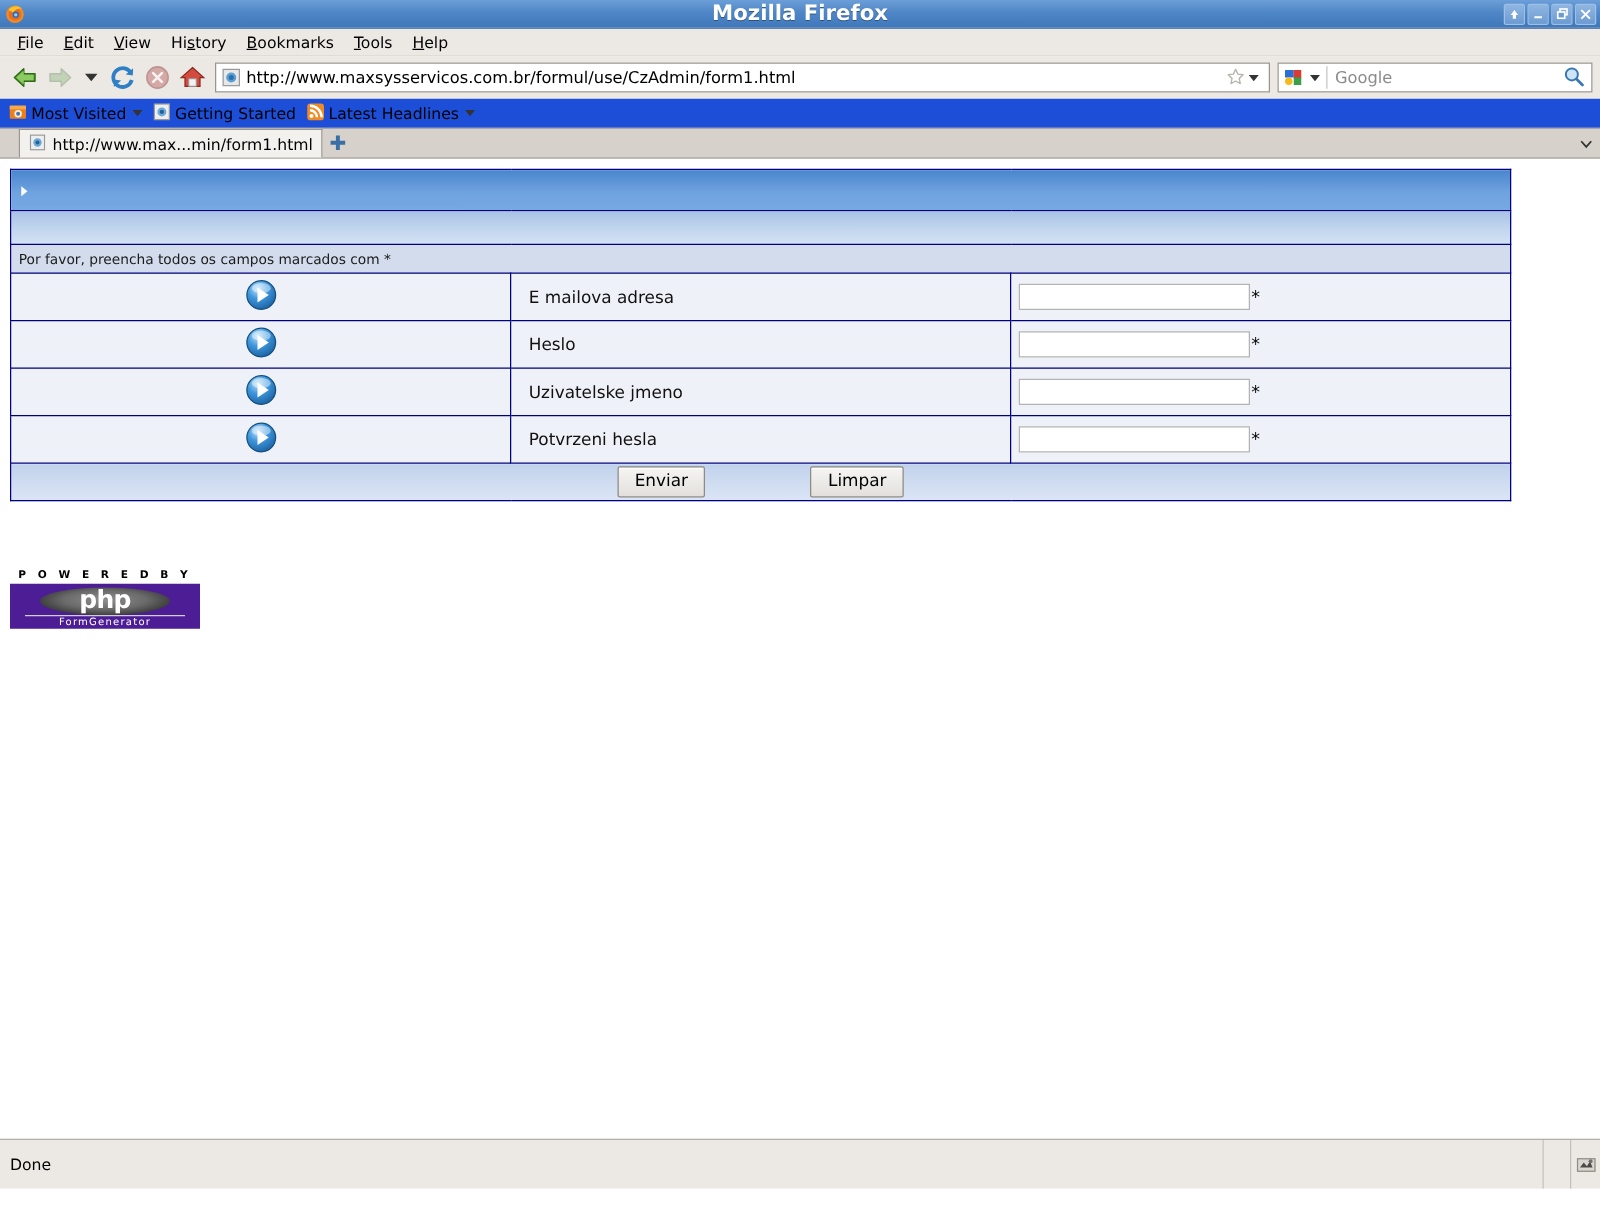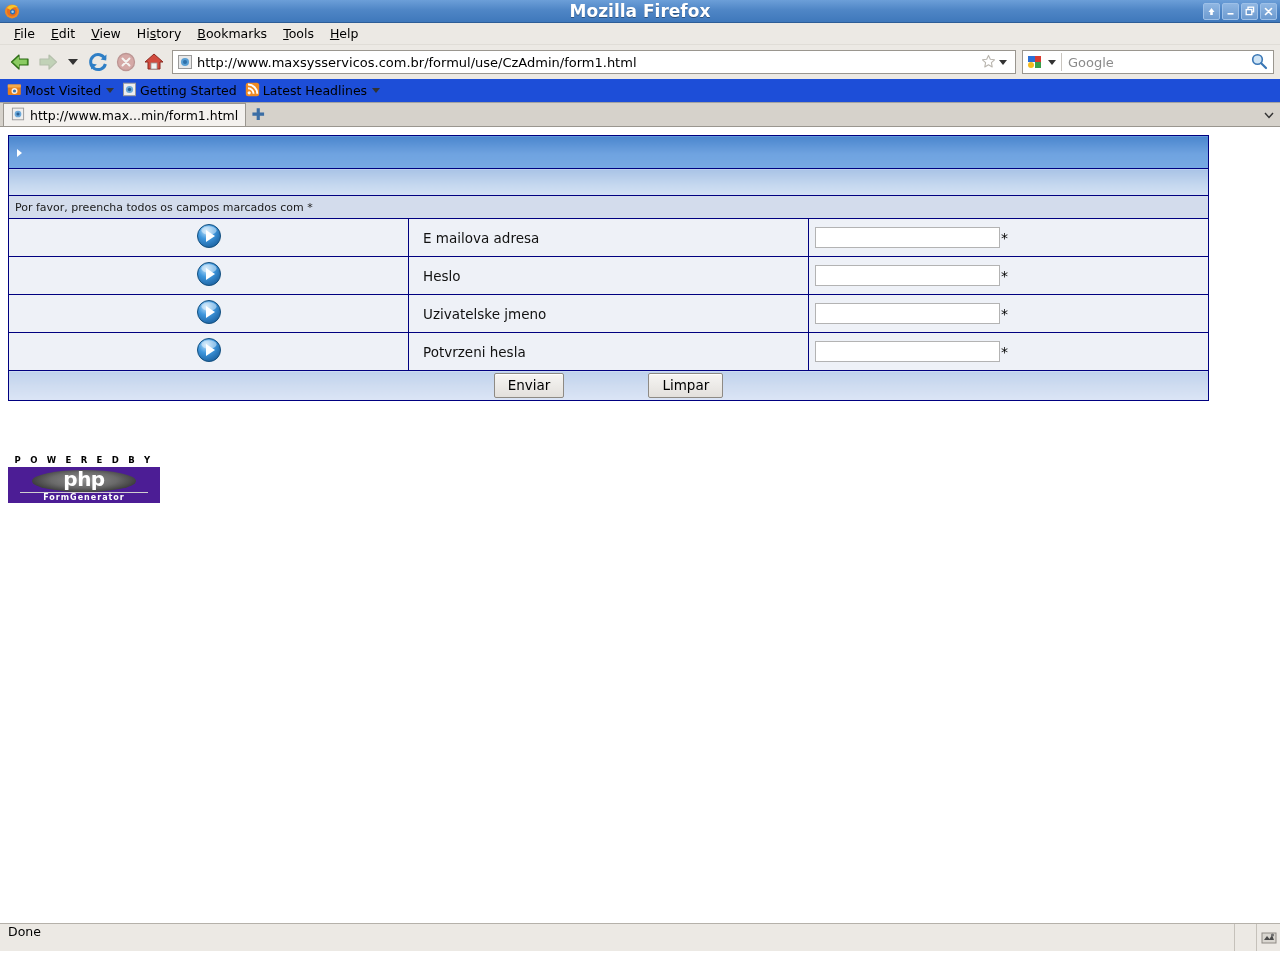--- a/index.html
+++ b/index.html
@@ -112,21 +112,21 @@
     height: 24px; background:#d6d2cb;
     display:flex; align-items:flex-end;
     border-bottom:1px solid #9a968f;
     position: relative;
   }
   #tabbar .tab {
     height: 23px; background:#f3f1ee;
     border:1px solid #9a968f; border-bottom:none;
     display:flex;align-items:center;gap:5px;padding:0 7px;
     font-size:12.5px;color:#000;max-width:260px;
-    margin-left:3px;
+    margin-left:15px;
   }
   #tabbar .newtab {
     width:24px;height:22px;display:flex;align-items:center;justify-content:center;
     color:#3b6ea5;font-size:16px;line-height:1;
   }
   #tabbar .tablistbtn {
     margin-left:auto; width:22px;height:22px;display:flex;align-items:center;justify-content:center;
   }
 
   
@@ -211,29 +211,29 @@
   #phplogo .ellipse{
     position:absolute;left:24px;top:3px;width:104px;height:22px;border-radius:50%;
     background: radial-gradient(ellipse at 50% 45%, #8f8f8f 0%, #6a6a6a 45%, #2a2a2a 85%, #000 100%);
   }
   #phplogo .php {
     position:relative;z-index:2;font-size:20px;font-weight:bold;color:#ffffff;
     font-family:"DejaVu Sans",sans-serif;line-height:20px;letter-spacing:-0.5px;
   }
   #phplogo .rule{position:absolute;left:12px;right:12px;top:25px;height:1px;background:#cfcfcf;z-index:3;}
   #phplogo .fg {
-    position:relative;z-index:4;font-size:8px;font-weight:bold;color:#ffffff;
+    position:relative;z-index:4;font-size:8px;font-weight:normal;color:#ffffff;
     letter-spacing:1px;margin-top:4px;font-family:"DejaVu Sans",sans-serif;
   }
 
   
   #statusbar {
-    position:absolute; left:0; bottom:0; width:1280px; height:28px;
+    position:absolute; left:0; bottom:0; width:1280px; height:40px;
     background:#ece9e4; border-top:1px solid #b5b1aa;
-    display:flex; align-items:flex-start;
+    display:flex; align-items:center;
   }
   #statusbar .stext { font-size:12.5px;color:#000;padding-left:8px;font-family:"DejaVu Sans",sans-serif;}
   #statusbar .right { margin-left:auto; display:flex; align-items:center; height:100%; }
   #statusbar .slot { width:22px;height:100%;border-left:1px solid #c5c1ba; }
   #statusbar .slot2 { width:24px;height:100%;border-left:1px solid #c5c1ba;display:flex;align-items:center;justify-content:center;}
 </style>
 </head>
 <body>
 
 <div id="titlebar">

